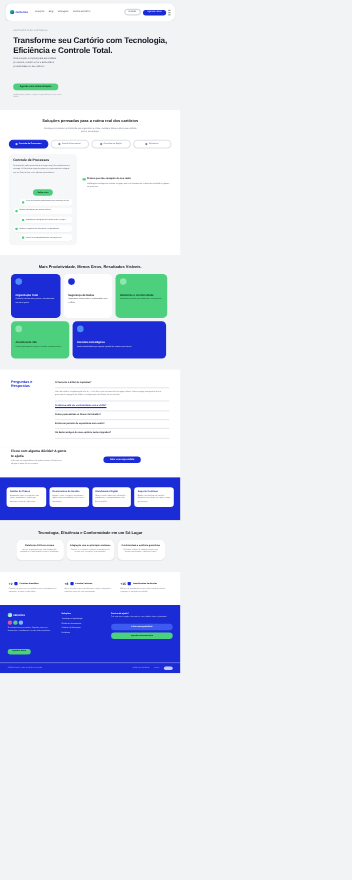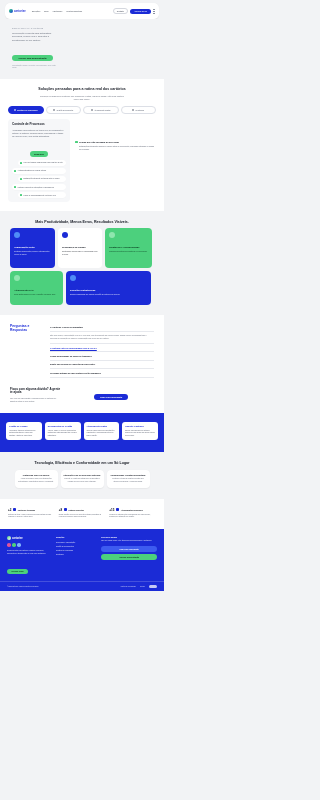--- a/index.html
+++ b/index.html
@@ -215,20 +215,21 @@
             <i></i>
             <i></i>
             <i></i>
           </span>
       </div>
     </div>
   </div>
 
   <div class="hero">
     <div class="eyebrow">SOFTWARE PARA CARTÓRIOS</div>
+    <h1>Transforme seu Cartório com Tecnologia, Eficiência e Controle Total.</h1>
     <p>Uma solução completa para automatizar processos, reduzir erros e aumentar a produtividade do seu cartório.</p>
     <div class="cta-green">Agende uma demonstração</div>
     <small>Implantação rápida e suporte especializado, sem custo inicial.</small>
   </div>
 
   <div class="sec-solutions">
     <div class="sec-title">Soluções pensadas para a rotina real dos cartórios</div>
     <div class="sec-sub">Conheça os módulos do Cartorize que organizam a rotina, reduzem falhas e dão mais controle para a sua equipe.</div>
     <div class="tabs">
       <div class="tab active">

